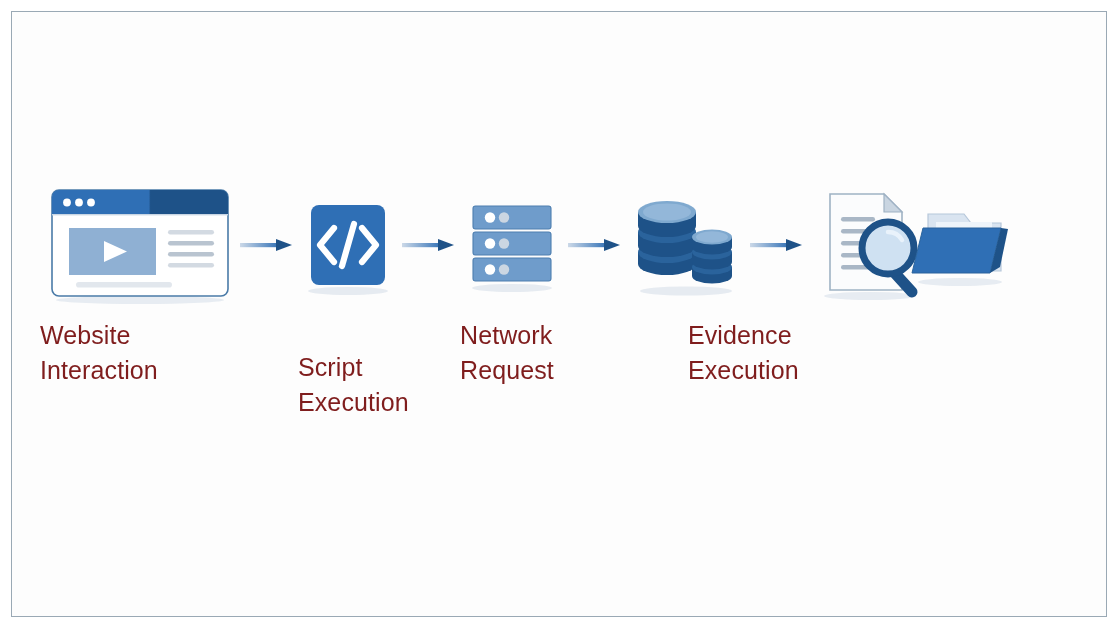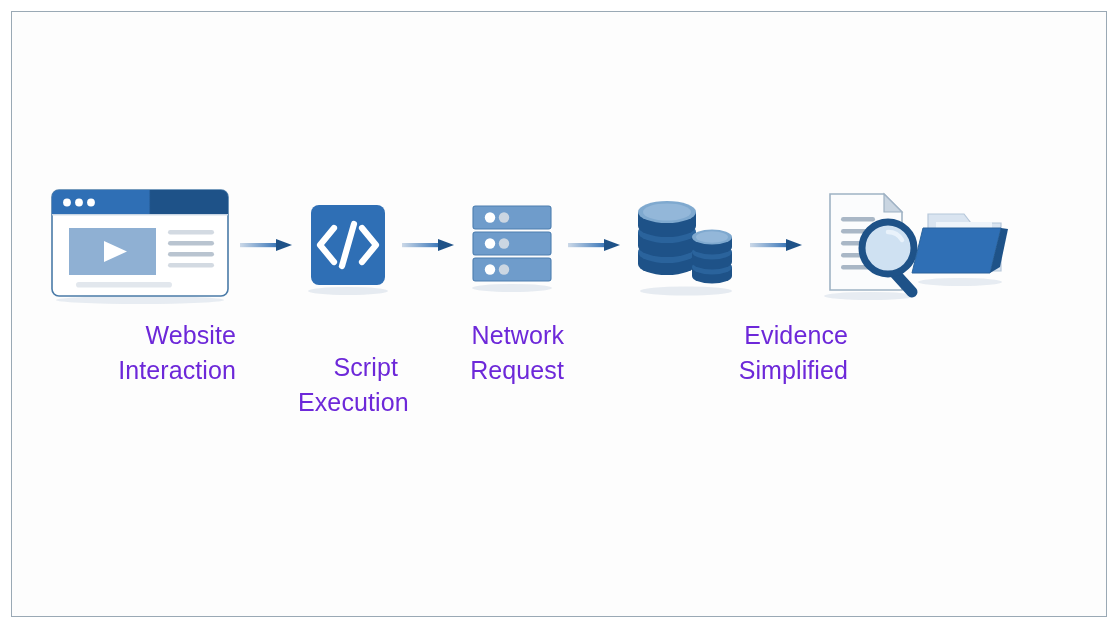--- a/index.html
+++ b/index.html
@@ -67,22 +67,22 @@
     position: absolute;
     left: 40px;
     top: 318px;
     width: 1030px;
     height: 80px;
     display: flex;
     align-items: flex-start;
   }
   .label {
     flex: 0 0 auto;
-    text-align: right;
-    color: #6d28d9;
+    text-align: left;
+    color: #7f1d1d;
     font-size: 25px;
     line-height: 35px;
     letter-spacing: 0.1px;
     font-weight: 400;
     white-space: pre-line;
   }
 
   
   #logo {
     position: absolute;
@@ -320,18 +320,18 @@
 Execution</div>
     <div style="width:62px;flex:0 0 auto;"></div>
 
     <div class="label" style="width:104px;">Network
 Request</div>
     <div style="width:62px;flex:0 0 auto;"></div>
 
     <div style="width:62px;flex:0 0 auto;"></div>
 
     <div class="label" style="width:160px;">Evidence
-Simplified</div>
+Execution</div>
 
   </div>
 
 
 </div>
 
 </body></html>

